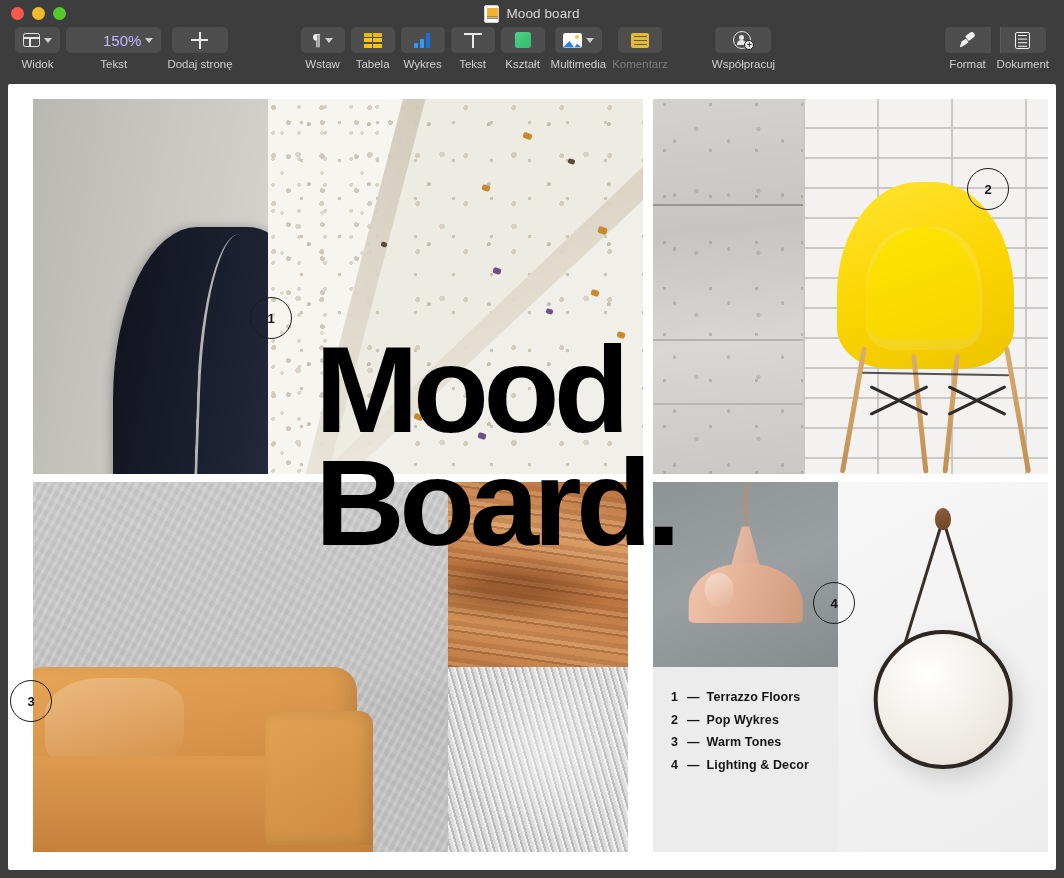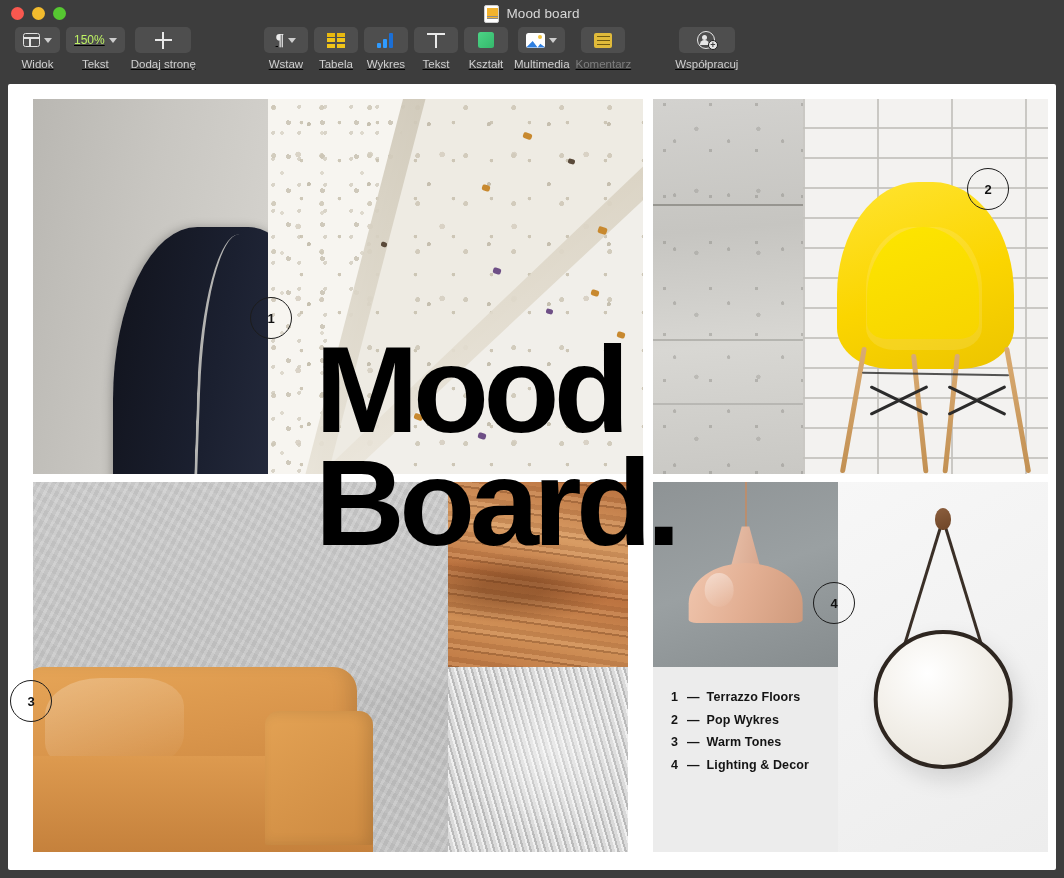--- a/index.html
+++ b/index.html
@@ -13,21 +13,20 @@
     font-family: "Liberation Sans", sans-serif;
   }
 
   .window {
     position: relative;
     width: 1064px;
     height: 878px;
     background: #3d3d3d;
     display: flex;
     flex-direction: column;
-    text-decoration: underline;
   }
 
   
   .titlebar {
     position: relative;
     height: 27px;
     min-height: 27px;
     background: #3d3d3d;
     display: flex;
     align-items: center;
@@ -125,21 +124,21 @@
   }
   .tlabel.dim { color: #7e7e7e; }
 
   .chev {
     width: 0; height: 0;
     border-left: 4px solid transparent;
     border-right: 4px solid transparent;
     border-top: 5px solid #cdcdcd;
     display: inline-block;
   }
-  .zoomval { font-size: 12px; color: #bef264; }
+  .zoomval { font-size: 15px; color: #c4b5fd; margin-left: 29px; }
 
   
   .ic { display: inline-block; position: relative; }
 
   .ic-view { width: 17px; height: 14px; border: 1.6px solid #e3e3e3; border-radius: 2.5px; }
   .ic-view::before { content:""; position:absolute; left:0; top:3px; width:100%; height:1.6px; background:#e3e3e3; }
   .ic-view::after  { content:""; position:absolute; left:5px; top:3px; width:1.6px; bottom:0; background:#e3e3e3; }
 
   .ic-plus { width: 17px; height: 17px; }
   .ic-plus::before { content:""; position:absolute; left:0; top:7.5px; width:17px; height:2px; background:#e8e8e8; }
@@ -632,20 +631,34 @@
               <span class="body"></span>
               <span class="badge">+</span>
           </span>
         </div>
         <div class="tlabel">Współpracuj</div>
       </div>
     </div>
 
     <div class="spacer-flex"></div>
 
+    <div class="tgroup pairgroup">
+      <div class="titem">
+        <div class="tbtn">
+          <span class="ic ic-format"></span>
+        </div>
+        <div class="tlabel">Format</div>
+      </div>
+      <div class="titem">
+        <div class="tbtn">
+          <span class="ic ic-doc"></span>
+        </div>
+        <div class="tlabel">Dokument</div>
+      </div>
+    </div>
   </div>
 
   <div class="canvas-area">
     <div class="page">
       <div class="board">
 
         <div class="tile" id="tile-chair">
           <div class="art-chair">
             <div class="seat"></div>
             <div class="piping"></div>

